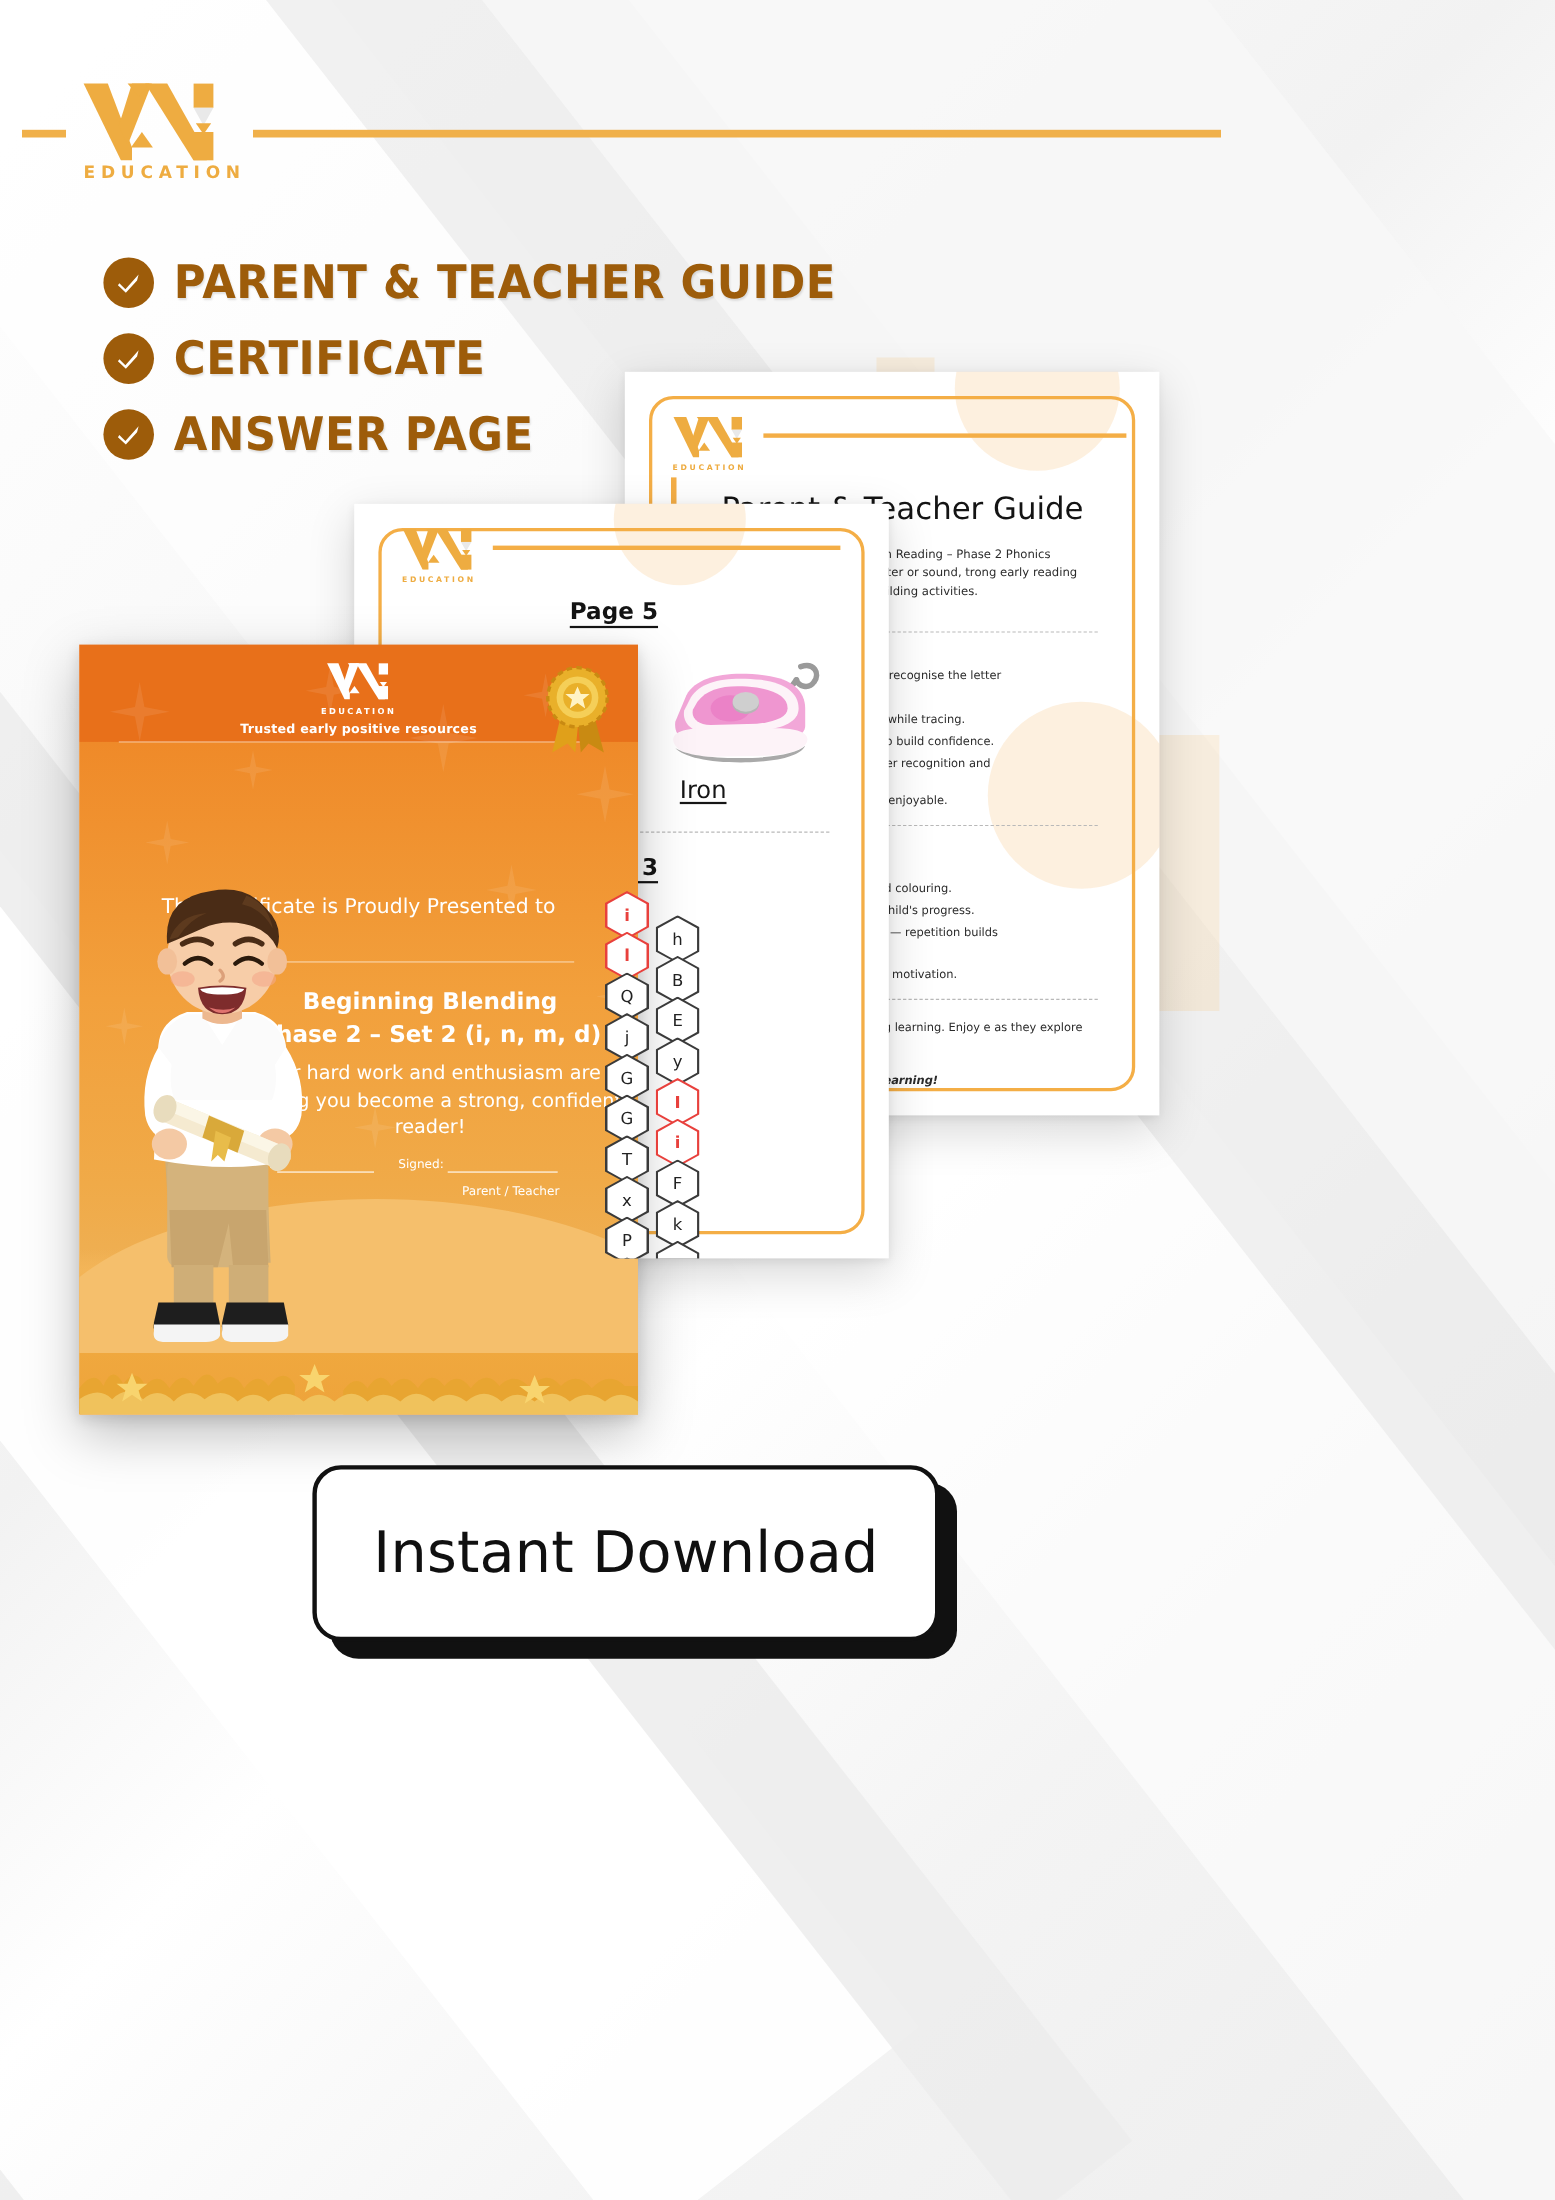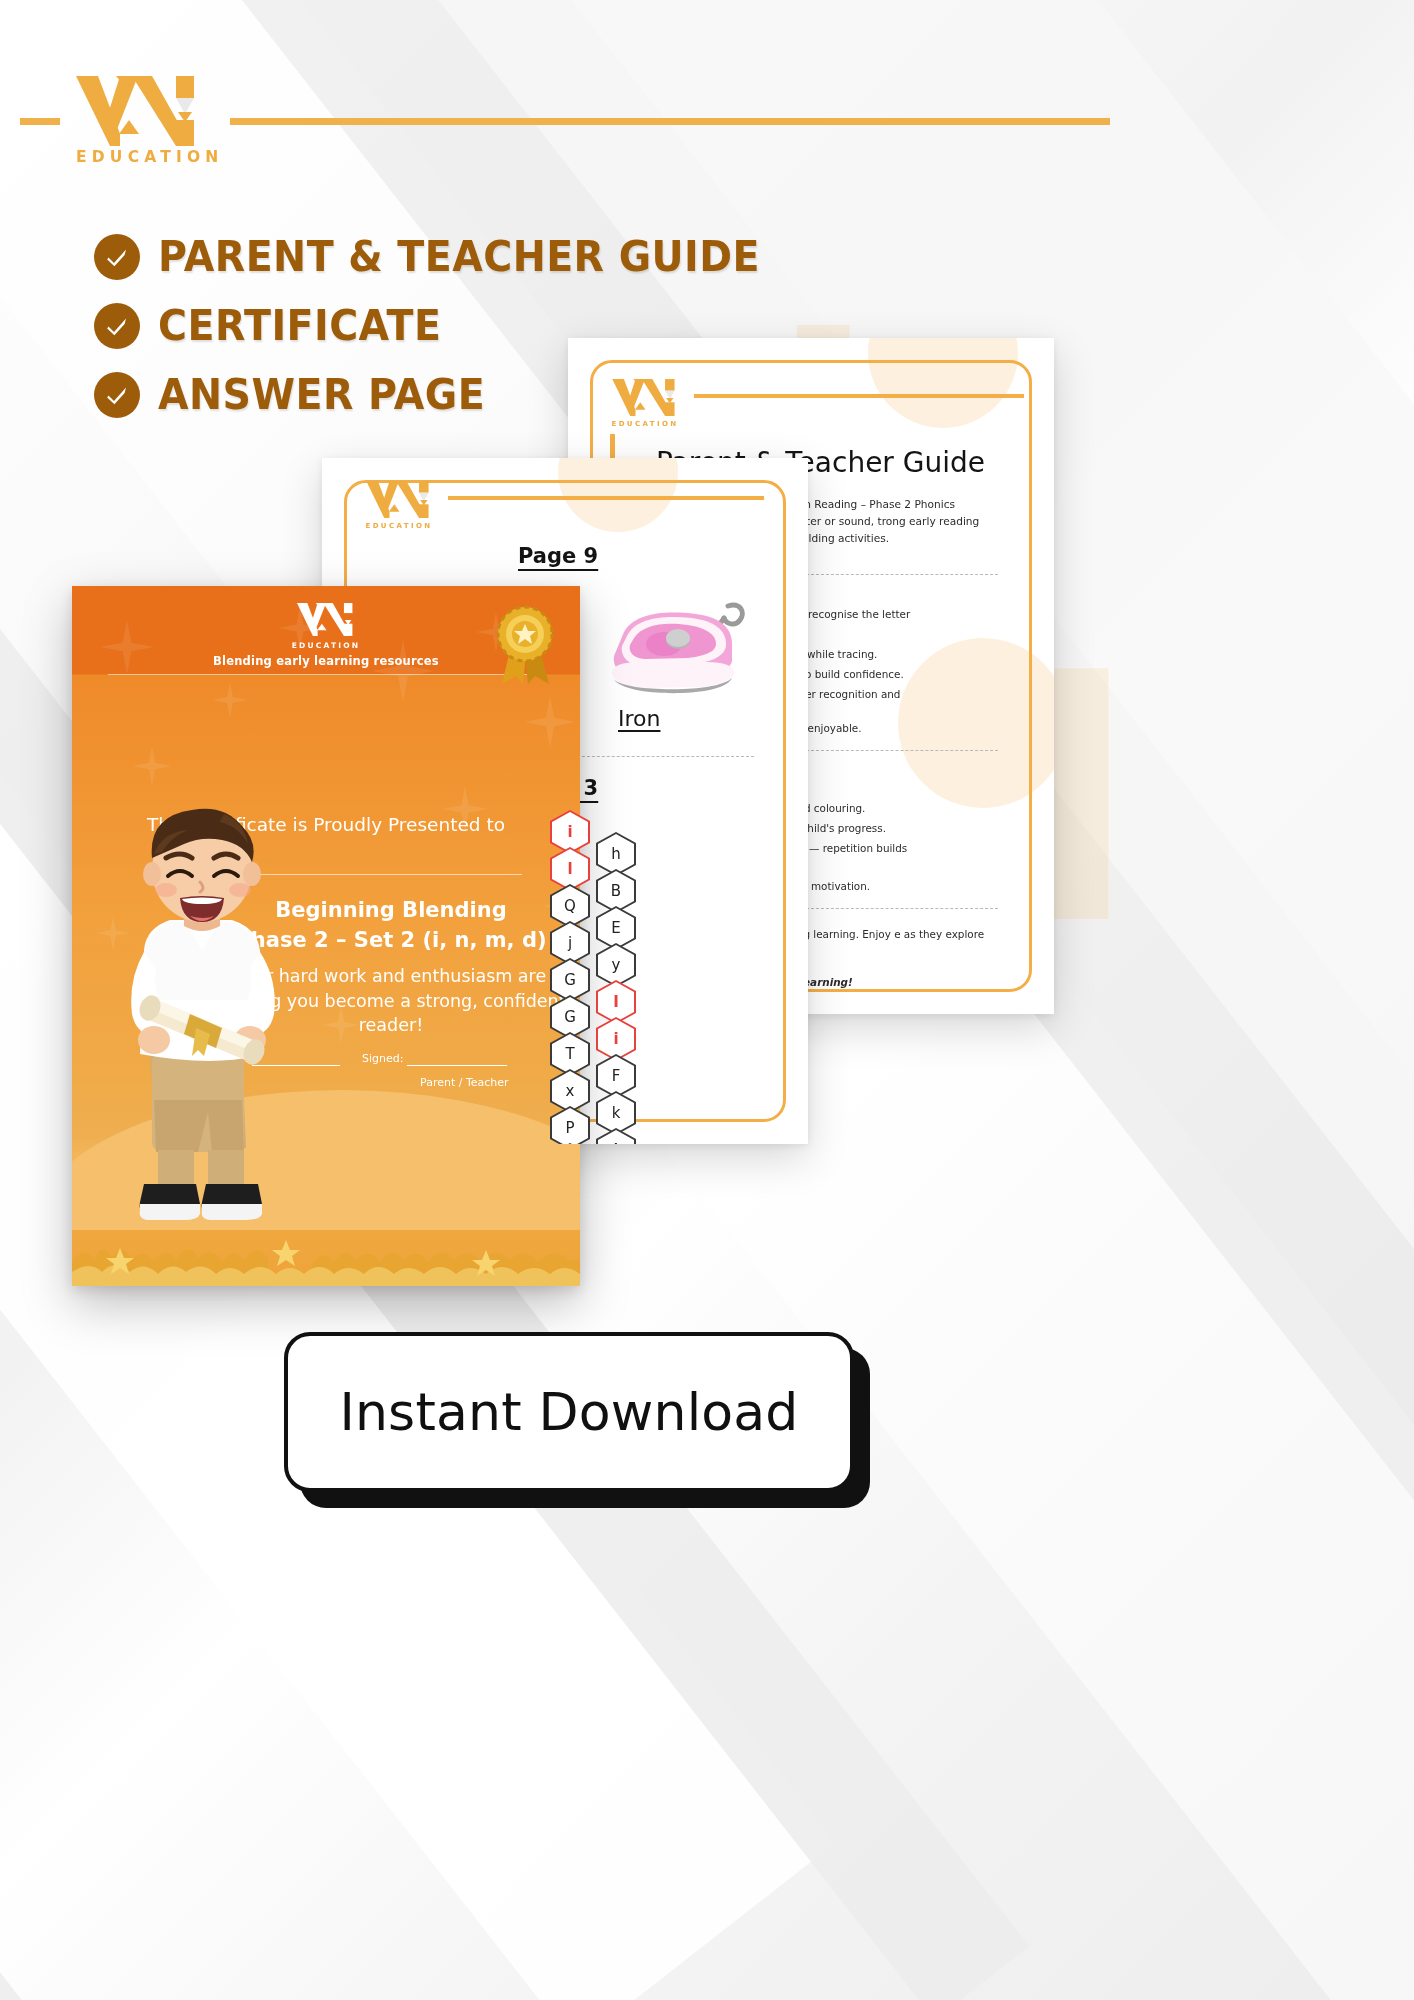--- a/index.html
+++ b/index.html
@@ -371,21 +371,21 @@
       <polygon points="60,2 80,2 116,66 116,72 104,72 60,2" fill="#eeac41"></polygon>
       <rect x="104" y="2" width="18" height="22" fill="#eeac41"></rect>
       <polygon points="104,24 122,24 113,40" fill="#e9e9e9"></polygon>
       <polygon points="106,38 120,38 113,48" fill="#eeac41"></polygon>
       <rect x="104" y="46" width="18" height="26" fill="#eeac41"></rect>
     </svg>
     <div class="sub" style="font-size:7px; width:70px;">EDUCATION</div>
   </div>
   <div class="doc-rule" style="left:126px; top:38px; width:316px; height:4px;"></div>
 
-  <div class="doc-title underline" style="left:196px; top:86px; font-size:21px; font-weight:700;">Page 9</div>
+  <div class="doc-title underline" style="left:196px; top:86px; font-size:21px; font-weight:700;">Page 5</div>
 
   <div class="iron-wrap" style="left:278px; top:130px;">
     <svg width="160" height="110" viewBox="0 0 160 110">
       <path d="M128 18 C140 14 146 24 140 32 C135 39 126 36 124 30" fill="none" stroke="#9a9a9a" stroke-width="5" stroke-linecap="round"></path>
       <path d="M124 30 C120 38 112 40 104 40" fill="none" stroke="#9a9a9a" stroke-width="5" stroke-linecap="round"></path>
       <ellipse cx="42" cy="40" rx="9" ry="7" fill="#b9b9b9"></ellipse>
       <path d="M24 44 C34 26 62 22 96 26 C120 29 132 40 132 56 L132 72
                C132 80 120 86 100 88 L40 90 C22 90 12 80 14 68 Z" fill="#f2a7d8"></path>
       <path d="M28 46 C38 30 62 27 92 30 C114 33 126 42 126 56
                C126 68 112 74 92 76 L44 78 C28 78 20 68 22 58 Z" fill="#fdf3f8"></path>
@@ -531,21 +531,21 @@
           <polygon points="44,2 64,2 54,14" fill="#ffffff"></polygon>
           <polygon points="47,60 57,46 67,60" fill="#ffffff"></polygon>
           <polygon points="60,2 80,2 116,66 116,72 104,72 60,2" fill="#ffffff"></polygon>
           <rect x="104" y="2" width="18" height="22" fill="#ffffff"></rect>
           <polygon points="104,24 122,24 113,40" fill="#e8701a"></polygon>
           <polygon points="106,38 120,38 113,48" fill="#ffffff"></polygon>
           <rect x="104" y="46" width="18" height="26" fill="#ffffff"></rect>
         </svg>
       </div>
       <div class="cert-logo-sub">EDUCATION</div>
-      <div class="cert-head-sub">Blending early learning resources</div>
+      <div class="cert-head-sub">Trusted early positive resources</div>
     </div>
   </div>
   <div class="cert-hr" style="top:88px;"></div>
 
   <div class="cert-ribbon">
     <svg width="66" height="82" viewBox="0 0 66 82">
       <polygon points="18,46 10,80 24,72 31,80 34,50" fill="#e0a01a"></polygon>
       <polygon points="48,46 57,80 43,72 36,80 33,50" fill="#c98a12"></polygon>
       <circle cx="33" cy="30" r="27" fill="#e9b02a"></circle>
       <circle cx="33" cy="30" r="27" fill="none" stroke="#c98a12" stroke-width="3" stroke-dasharray="5 4"></circle>

